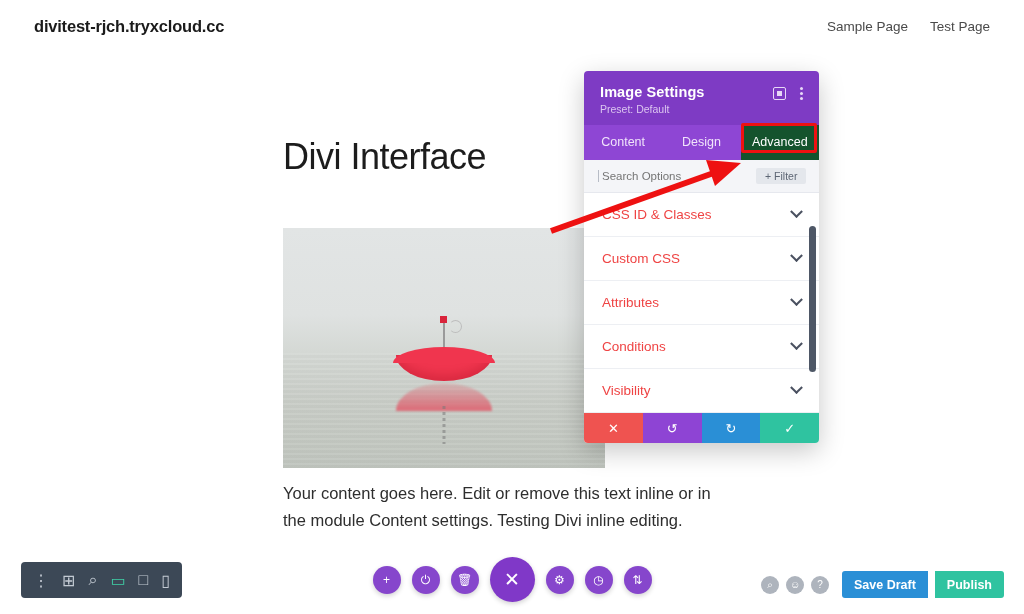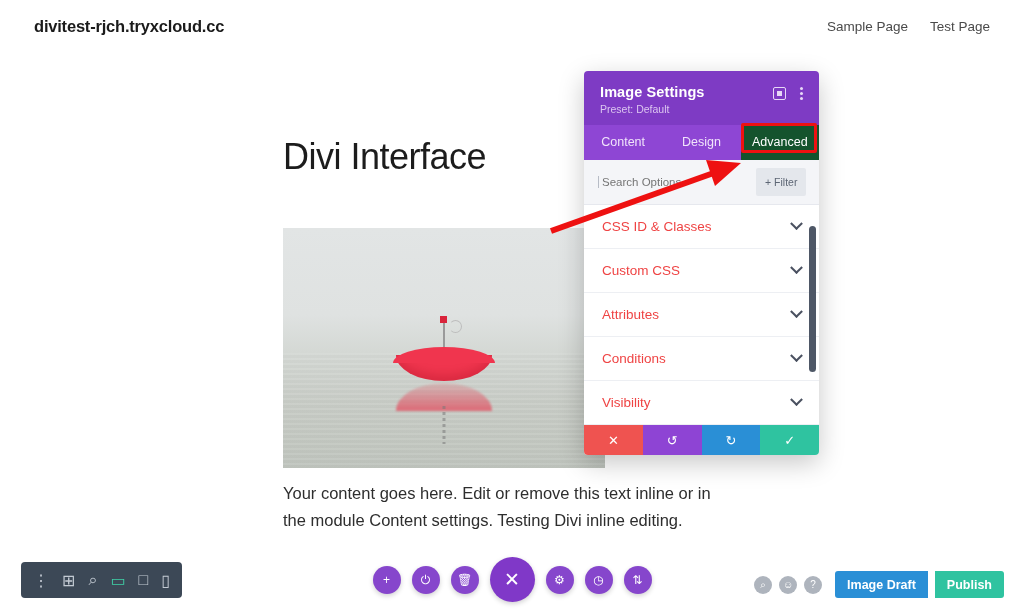--- a/index.html
+++ b/index.html
@@ -250,21 +250,21 @@
     color: #9aa0ab;
     font-family: "Liberation Sans", sans-serif;
     width: 170px;
     border-left: 1px solid #b7bcc6;
     padding-left: 3px;
   }
   .filter-btn {
     background: #e4e7ec;
     color: #5d6674;
     font-size: 10.5px;
-    padding: 8px 9px;
+    padding: 2px 9px;
     border-radius: 2px;
     white-space: nowrap;
   }
 
   
   .accordion { background: #ffffff; }
   .acc-row {
     display: flex;
     align-items: center;
     justify-content: space-between;
@@ -497,17 +497,17 @@
     <div class="ct-btn big">✕</div>
     <div class="ct-btn">⚙</div>
     <div class="ct-btn">◷</div>
     <div class="ct-btn">⇅</div>
   </div>
 
   <div class="bottom-right">
     <div class="br-ic">⌕</div>
     <div class="br-ic">☺</div>
     <div class="br-ic">?</div>
-    <div class="save-draft">Image Draft</div>
+    <div class="save-draft">Save Draft</div>
     <div class="publish">Publish</div>
   </div>
 
 </div>
 
 </body></html>

